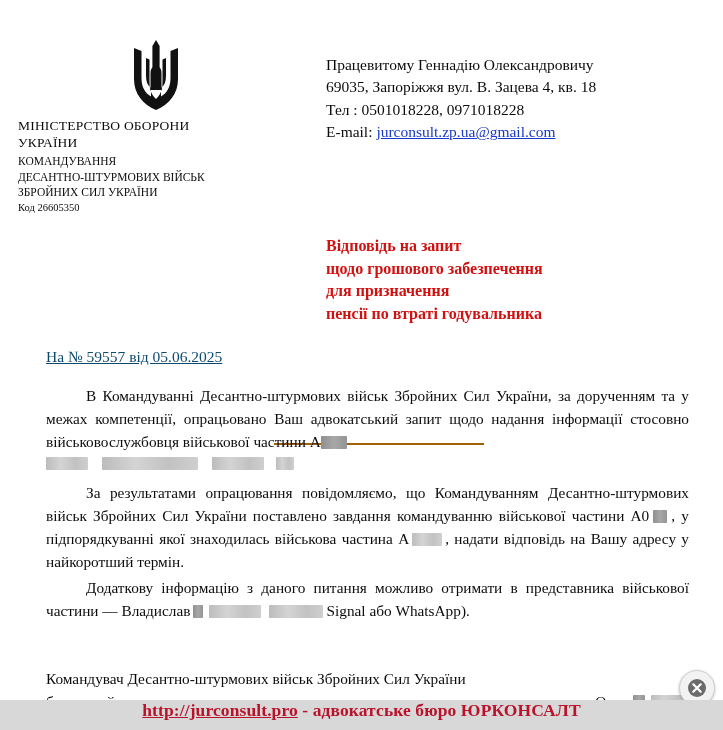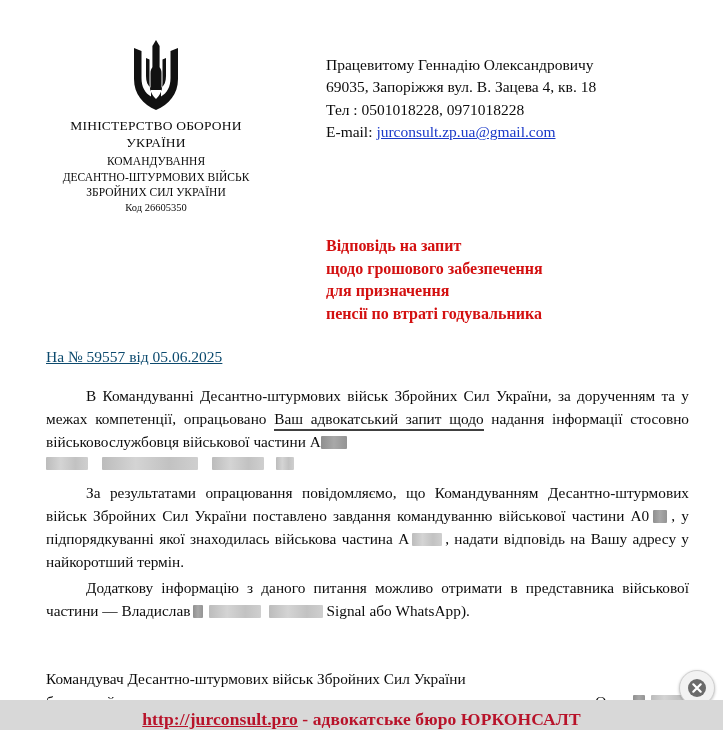--- a/index.html
+++ b/index.html
@@ -20,21 +20,20 @@
     background: #ffffff;
     box-sizing: border-box;
   }
   .letterhead {
     display: flex;
     flex-direction: row;
     padding: 30px 18px 0 18px;
   }
   .org-block {
     width: 276px;
-    text-align: center;
     padding-top: 8px;
   }
   .emblem {
     width: 100%;
     display: flex;
     justify-content: center;
     margin-bottom: 6px;
   }
   .emblem svg { display: block; }
   .org-line1 {
@@ -92,22 +91,22 @@
     line-height: 1.52;
     text-align: justify;
     color: #0c0c0c;
   }
   .body-text p {
     margin: 0 0 0 0;
     text-indent: 40px;
   }
   .body-text p + p { margin-top: 2px; }
   .underline-red {
-    border-bottom: 2px solid #404040;
-    padding-bottom: 2px;
+    border-bottom: 2px solid #a16207;
+    padding-bottom: 16px;
   }
   .redact {
     display: inline-block;
     vertical-align: middle;
     background: linear-gradient(90deg,#bcbcbc 0%,#d4d4d4 35%,#c2c2c2 70%,#cfcfcf 100%);
     border-radius: 1px;
     height: 13px;
     position: relative;
     top: -1px;
   }
@@ -135,21 +134,21 @@
     gap: 6px;
   }
   .watermark-bar {
     position: absolute;
     left: 0;
     right: 0;
     bottom: 0;
     height: 30px;
     background: #d8d8d8;
     display: flex;
-    align-items: flex-end;
+    align-items: flex-start;
     justify-content: center;
   }
   .watermark-text {
     font-family: "Liberation Serif", serif;
     font-size: 17.5px;
     font-weight: bold;
     color: #b8132a;
     letter-spacing: .1px;
     white-space: nowrap;
   }

